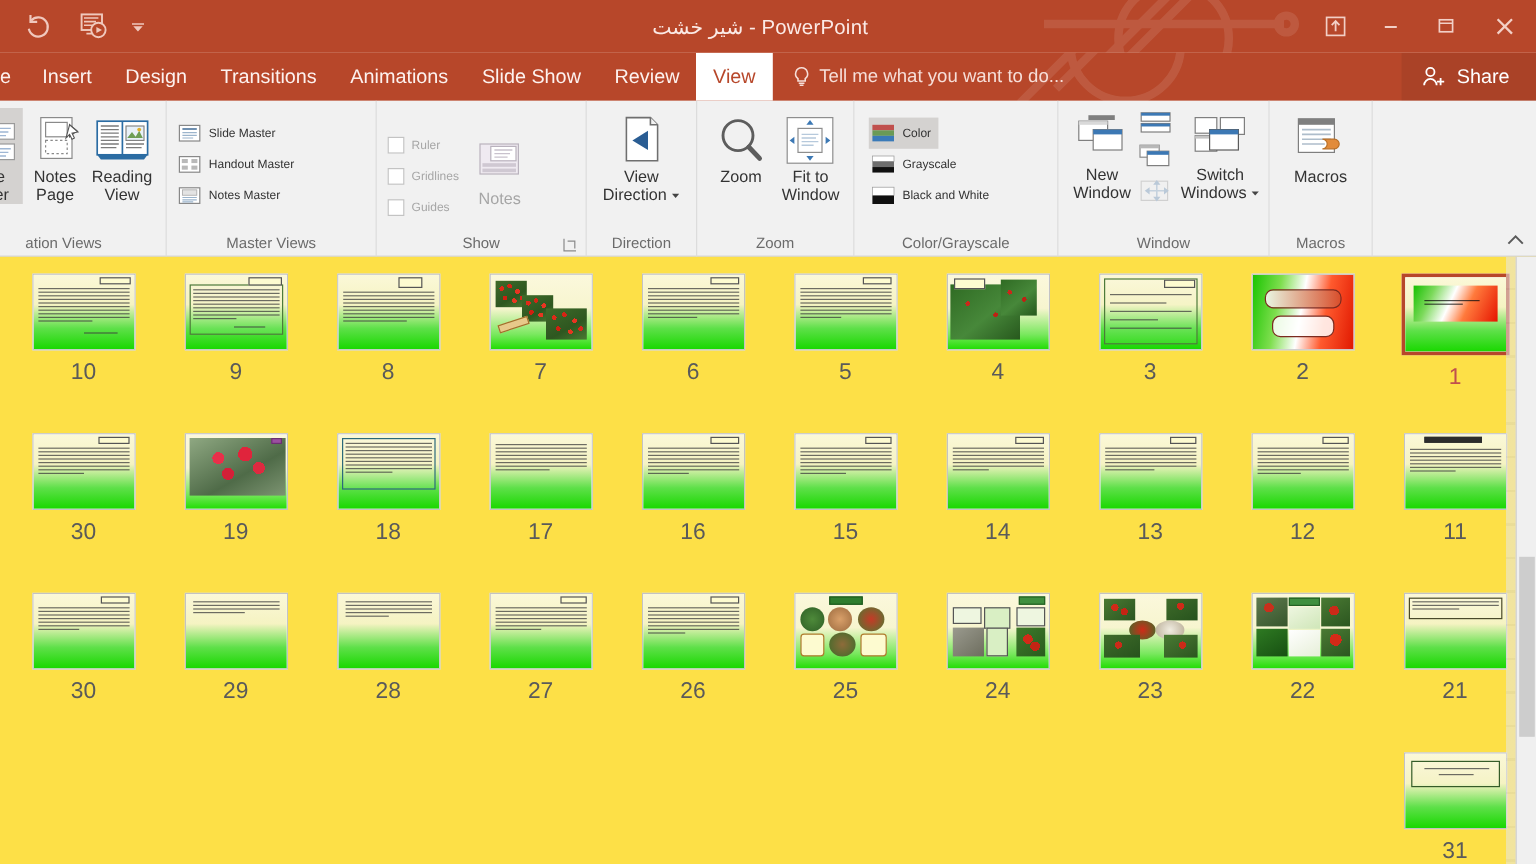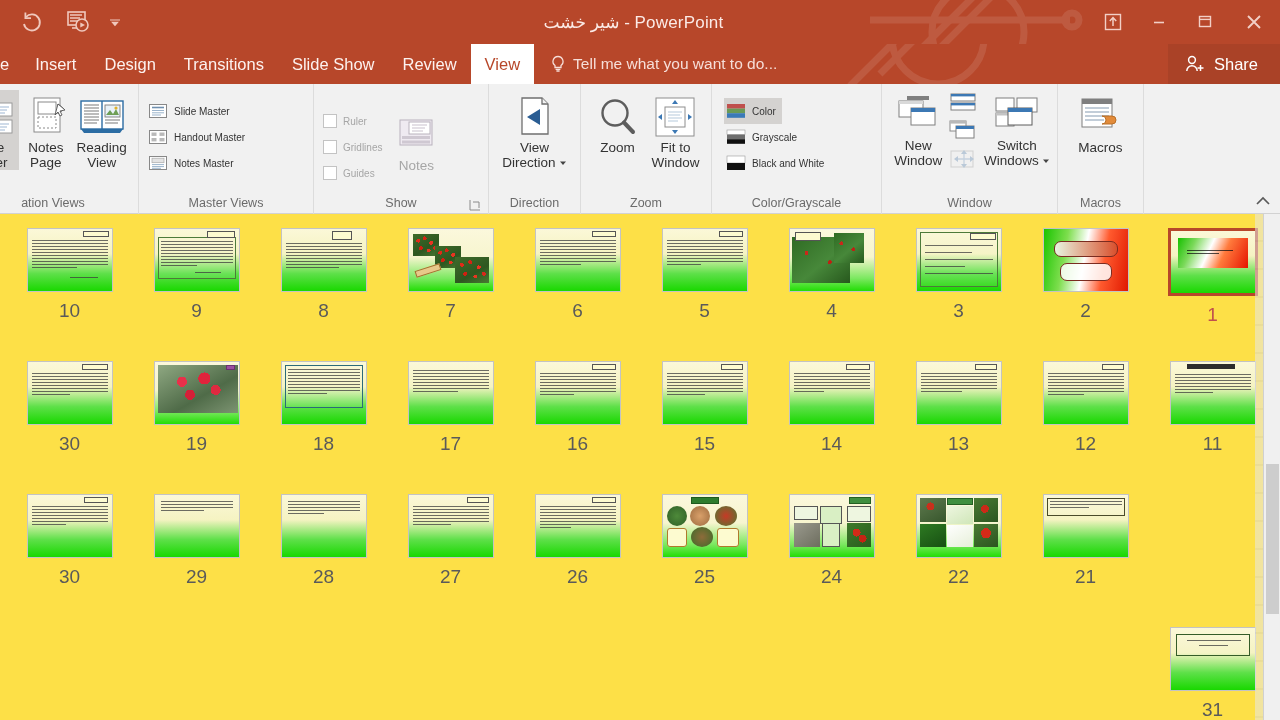--- a/index.html
+++ b/index.html
@@ -260,20 +260,21 @@
       <circle cx="118" cy="72" r="46"></circle>
       <path d="M60 108 L150 18"></path>
       <path d="M30 120 L120 30"></path>
     </g>
   </svg>
 
   <div class="tab first">e</div>
   <div class="tab">Insert</div>
   <div class="tab">Design</div>
   <div class="tab">Transitions</div>
+  <div class="tab">Animations</div>
   <div class="tab">Slide Show</div>
   <div class="tab">Review</div>
   <div class="tab active">View</div>
 
   <div class="tellme">
     <svg width="16" height="18" viewBox="0 0 16 18">
       <path d="M8 1.5 A5 5 0 0 1 11 10.5 L11 12.5 L5 12.5 L5 10.5 A5 5 0 0 1 8 1.5 Z" fill="none" stroke="#f6ded8" stroke-width="1.3"></path>
       <path d="M5.6 14.3 H10.4 M6.4 16 H9.6" stroke="#f6ded8" stroke-width="1.3"></path>
     </svg>
     <span>Tell me what you want to do...</span>
@@ -1030,20 +1031,41 @@
         <div class="t-img" style="left:4px;top:28px;width:26px;height:24px;background:linear-gradient(140deg,#9a9a8e,#6d6d5e);"></div>
         <div class="t-tag" style="left:32px;top:28px;width:18px;height:24px;background:#d9efc4;"></div>
         <div class="t-img" style="right:3px;top:28px;width:24px;height:24px;background:
              radial-gradient(circle at 40% 40%, #d22a18 0 4px, transparent 4px),
              radial-gradient(circle at 65% 65%, #c42414 0 4px, transparent 4px),
              linear-gradient(140deg,#3d7a2a,#2a5c1e);"></div>
       </div>
       <div class="snum">24</div>
     </div>
 
+    <div class="cell">
+      <div class="thumb">
+        <div class="t-bg soft"></div>
+        <div class="t-img" style="left:3px;top:4px;width:26px;height:18px;background:
+             radial-gradient(circle at 35% 40%, #d22a18 0 3px, transparent 3px),
+             radial-gradient(circle at 65% 60%, #c42414 0 3px, transparent 3px),
+             linear-gradient(140deg,#4a7a33,#2c5620);"></div>
+        <div class="t-img" style="right:3px;top:4px;width:26px;height:18px;background:
+             radial-gradient(circle at 45% 35%, #cf2a18 0 3px, transparent 3px),
+             linear-gradient(150deg,#3f6b2a,#27531d);"></div>
+        <div class="t-img" style="left:24px;top:22px;width:22px;height:16px;border-radius:50%;background:radial-gradient(circle,#d02a18,#3e6e2a);"></div>
+        <div class="t-img" style="left:46px;top:22px;width:24px;height:16px;border-radius:50%;background:radial-gradient(circle,#f0ece0,#b9ad96);"></div>
+        <div class="t-img" style="left:3px;top:34px;width:30px;height:19px;background:
+             radial-gradient(circle at 40% 45%, #cb2a18 0 3px, transparent 3px),
+             linear-gradient(150deg,#3f6b2a,#27531d);"></div>
+        <div class="t-img" style="right:3px;top:34px;width:28px;height:19px;background:
+             radial-gradient(circle at 55% 45%, #cb2a18 0 3px, transparent 3px),
+             linear-gradient(150deg,#4a7a33,#2c5620);"></div>
+      </div>
+      <div class="snum">23</div>
+    </div>
 
     <div class="cell">
       <div class="thumb">
         <div class="t-bg soft"></div>
         <div class="t-img" style="left:3px;top:3px;width:26px;height:24px;background:
              radial-gradient(circle at 40% 35%, #c8301c 0 4px, transparent 4px),
              linear-gradient(150deg,#5f7a4e,#37562c);"></div>
         <div class="t-tag" style="left:30px;top:3px;width:26px;height:7px;background:#3f8f3f;border-color:#236023;"></div>
         <div class="t-img" style="left:30px;top:11px;width:26px;height:18px;background:linear-gradient(150deg,#eef6e0,#cfe6b8);"></div>
         <div class="t-img" style="right:3px;top:3px;width:24px;height:24px;background:

